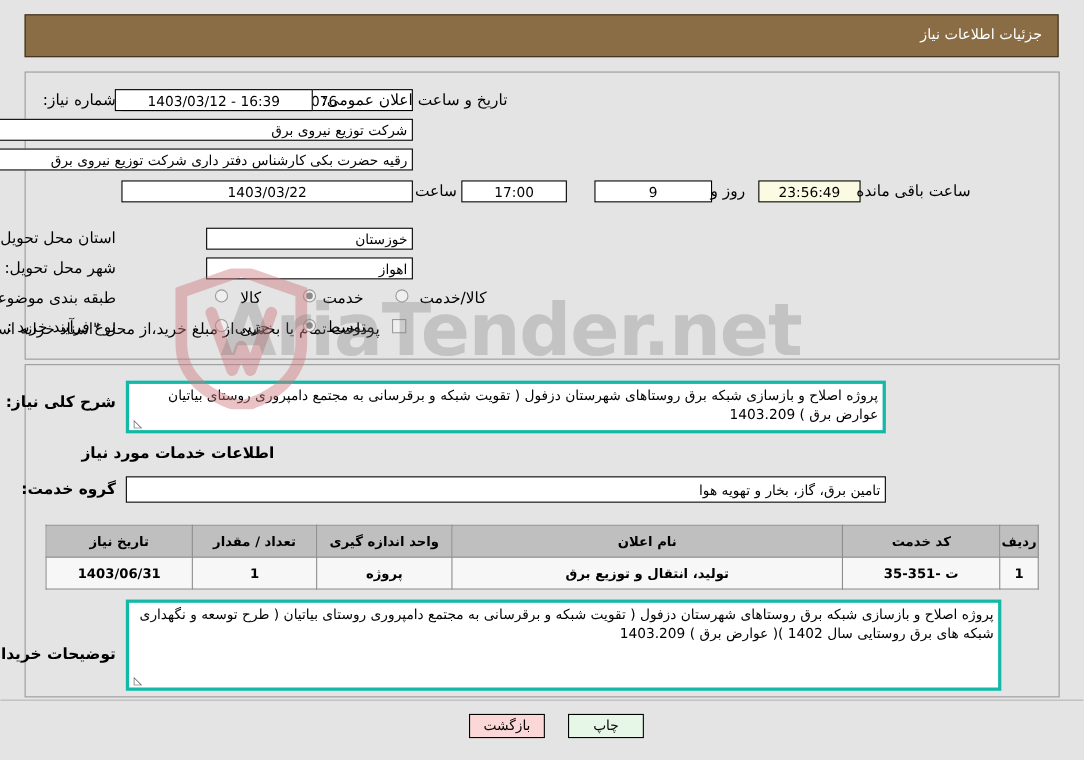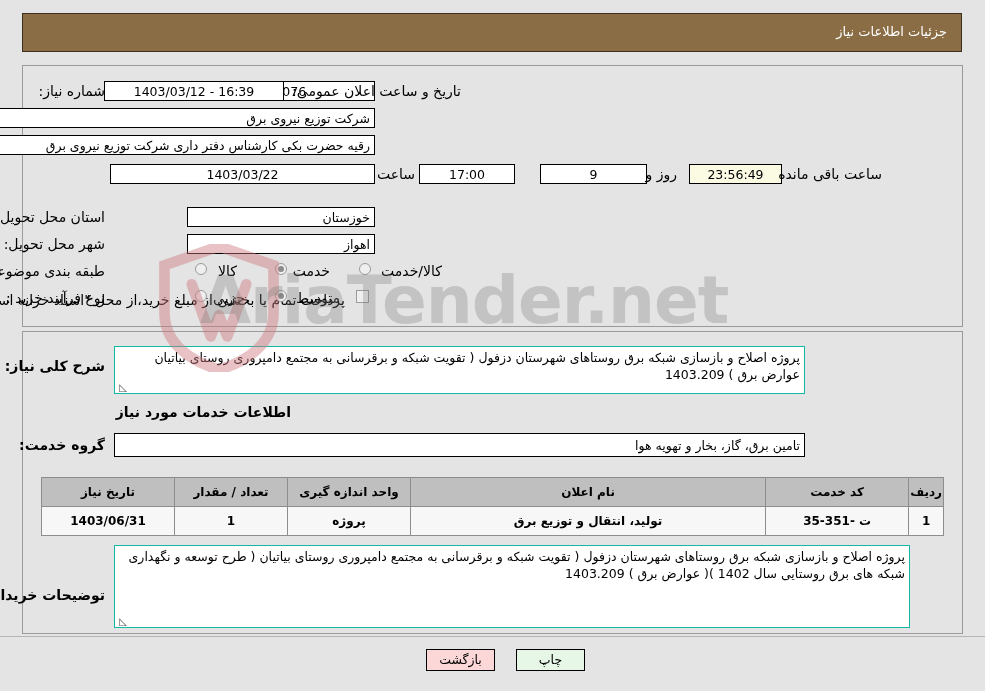--- a/index.html
+++ b/index.html
@@ -103,21 +103,21 @@
     z-index: 3;
     font-family: "DejaVu Sans", "Liberation Sans", sans-serif;
   }
   .fld-center { text-align: center; }
   .fld-right  { text-align: right; }
   .fld-yellow { background: #fbfbe4; }
 
   .ta {
     position: absolute;
     background: #ffffff;
-    border: 1px solid #14b8a6;
+    border: 3px solid #14b8a6;
     box-sizing: border-box;
     font-size: 12.5px;
     line-height: 17px;
     color: #000;
     padding: 2px 4px;
     text-align: right;
     z-index: 3;
     overflow: hidden;
     font-family: "DejaVu Sans", "Liberation Sans", sans-serif;
   }
@@ -284,21 +284,21 @@
   <div class="lbl" style="right:640px; top:292px; left:104px; text-align:right;">پرداخت تمام یا بخشی از مبلغ خرید،از محل "اسناد خزانه اسلامی" خواهد بود.</div>
 
   <div class="panel" id="panel-mid"></div>
 
   <div class="lbl lbl-bold" style="right:880px; top:358px;">شرح کلی نیاز:</div>
   <div class="ta" style="right:180px; top:346px; width:691px; height:48px;">
     <span>پروژه اصلاح و بازسازی شبکه برق روستاهای شهرستان دزفول ( تقویت شبکه و برقرسانی به مجتمع دامپروری روستای بیاتیان   عوارض برق )  1403.209</span>
     <span class="grip">◺</span>
   </div>
 
-  <div class="lbl lbl-bold" style="right:694px; top:404px;">اطلاعات خدمات مورد نیاز</div>
+  <div class="lbl lbl-bold" style="right:736px; top:404px;">اطلاعات خدمات مورد نیاز</div>
 
   <div class="lbl lbl-bold" style="right:880px; top:437px;">گروه خدمت:</div>
   <div class="fld fld-right" style="right:180px; top:433px; width:691px; height:24px; line-height:21px;">تامین برق، گاز، بخار و تهویه هوا</div>
 
   <table id="svc-table">
     <thead>
       <tr>
         <th class="c-radif">ردیف</th>
         <th class="c-code">کد خدمت</th>
         <th class="c-name">نام اعلان</th>

